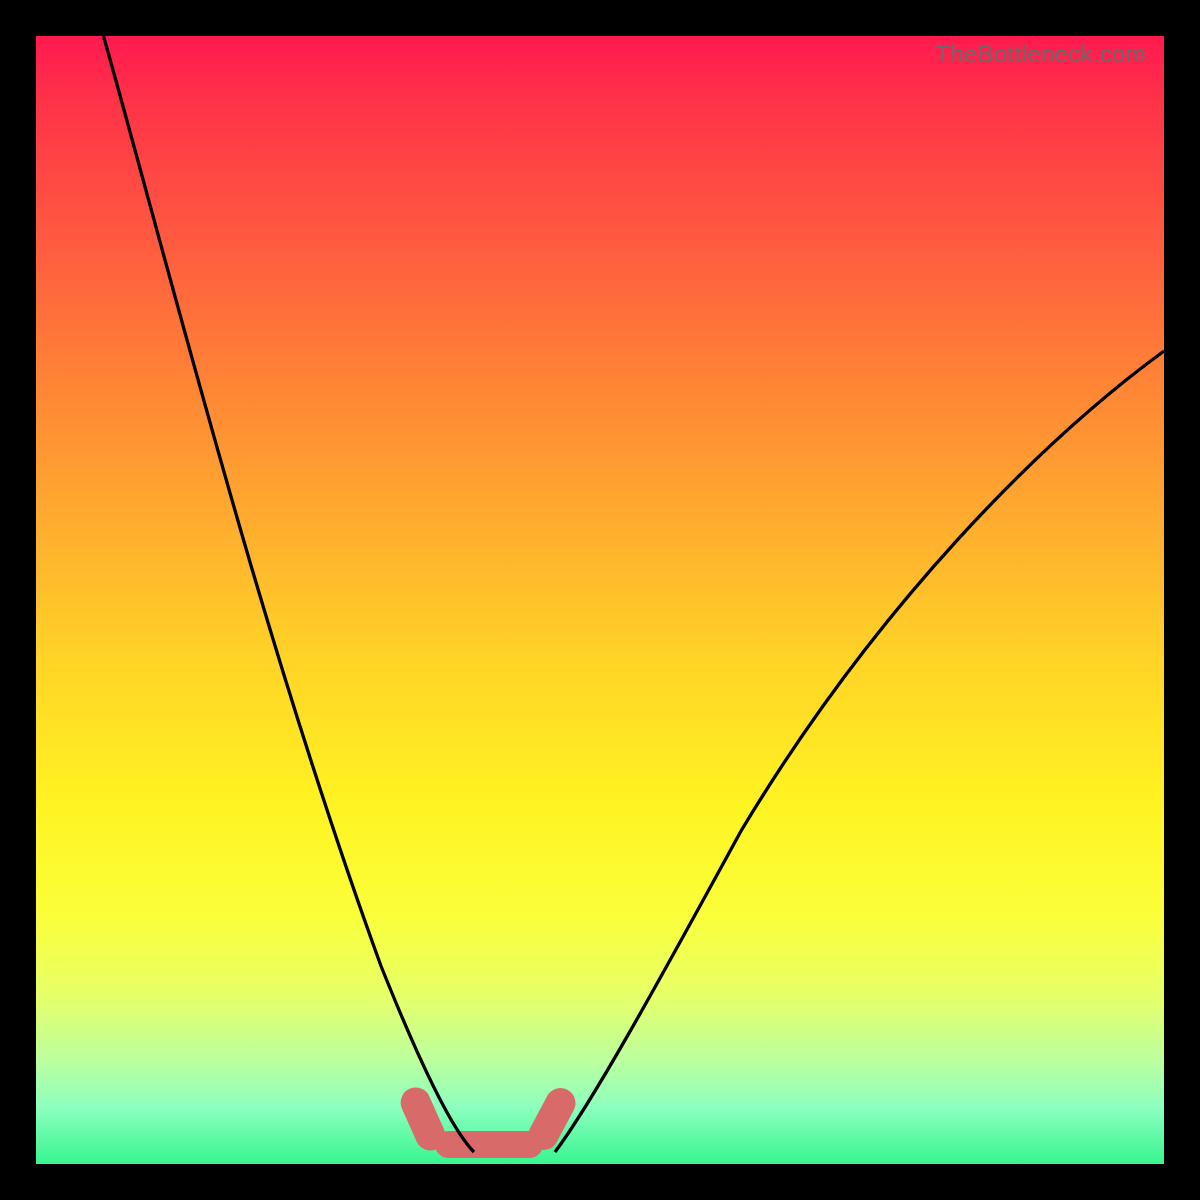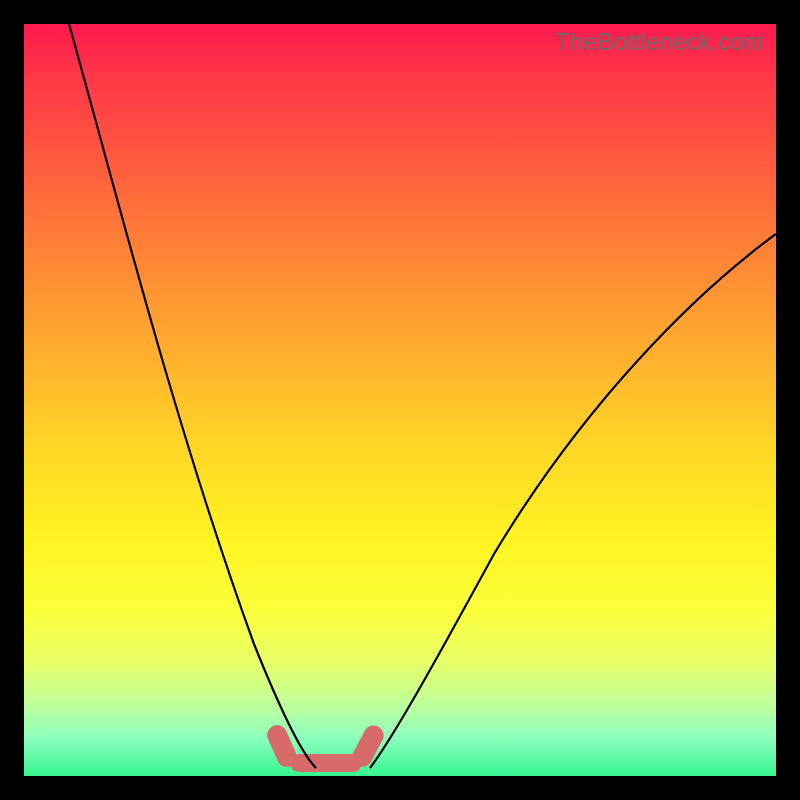--- a/index.html
+++ b/index.html
@@ -22,21 +22,21 @@
       #e7ff68 85%,
       #baffa0 91%,
       #8cffbe 95%,
       #37f58f 100%);
   }
   .watermark {
     position: absolute;
     top: 4px;
     right: 12px;
     color: #6a6a6a;
-    font-size: 24px;
+    font-size: 16px;
     font-weight: 500;
     letter-spacing: 0.2px;
     z-index: 50;
   }
   svg.curves {
     position: absolute;
     left: 0; top: 0;
     width: 752px; height: 752px;
     z-index: 10;
   }

